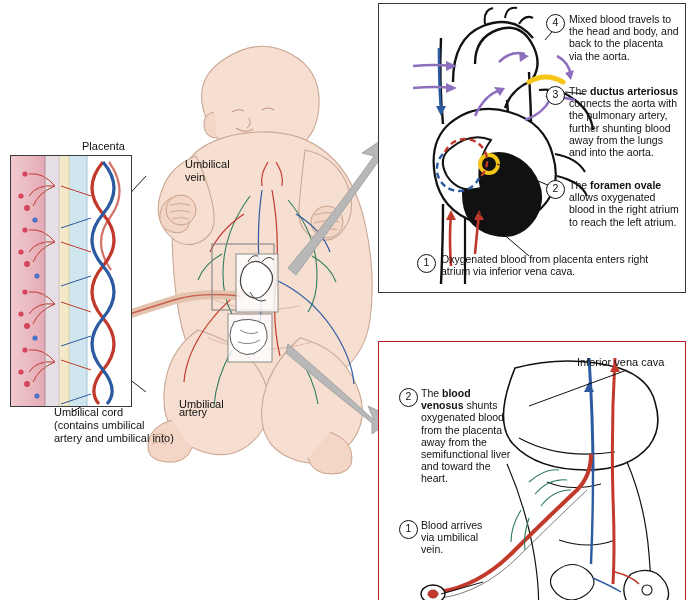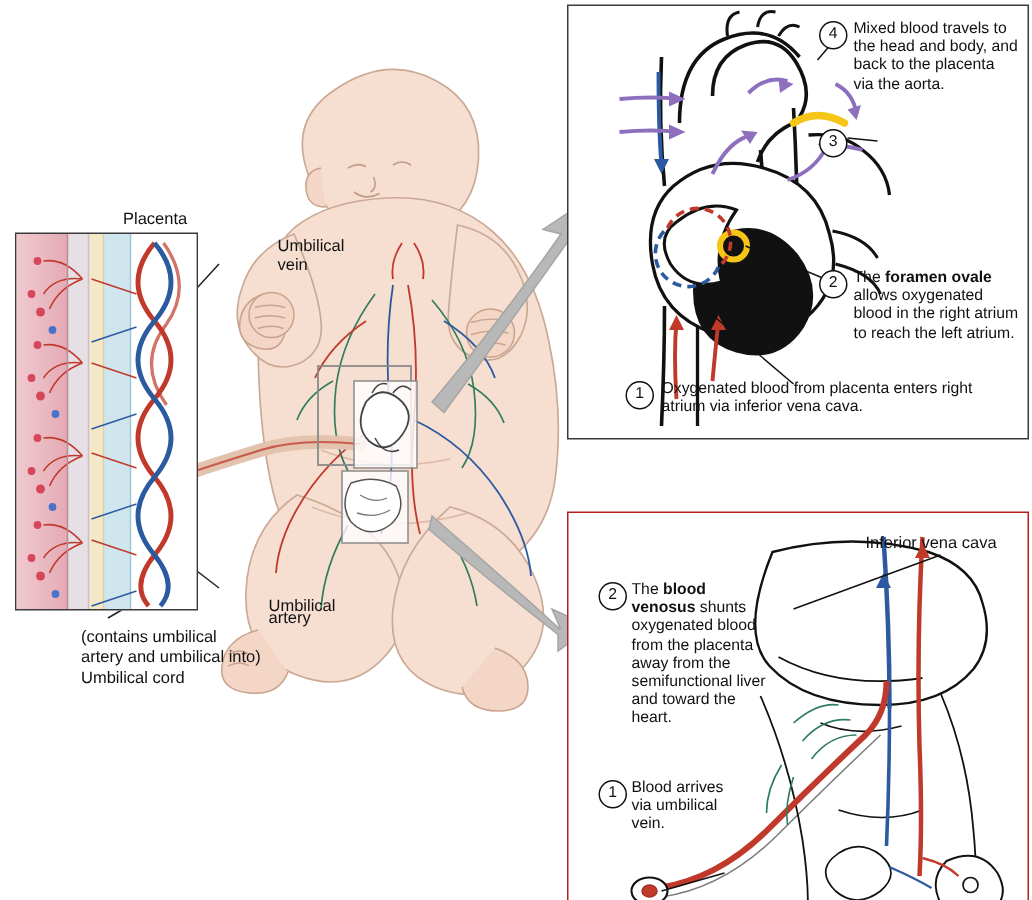--- a/index.html
+++ b/index.html
@@ -168,21 +168,21 @@
         <path d="M80 62 q-18 6 -30 10 M80 120 q-18 6 -30 10 M80 180 q-18 6 -30 10 M80 238 q-18 6 -30 10"></path>
       </g>
     </svg>
   </div>
 
   <div class="lbl" style="left:34px;top:140px;">Placenta</div>
   <div class="lbl" style="left:137px;top:158px;">Umbilical</div>
   <div class="lbl" style="left:137px;top:171px;">vein</div>
   <div class="lbl" style="left:131px;top:398px;">Umbilical</div>
   <div class="lbl" style="left:131px;top:406px;">artery</div>
-  <div class="lbl" style="left:6px;top:406px;margin-top:40px;">Umbilical cord</div>
+  <div class="lbl" style="left:6px;top:406px;">Umbilical cord</div>
   <div class="lbl" style="left:6px;top:419px;">(contains umbilical</div>
   <div class="lbl" style="left:6px;top:432px;">artery and umbilical into)</div>
 
   <div id="heart-panel">
     <svg width="306" height="288" style="position:absolute;left:0;top:0;">
 
       <path d="M96 60 q0 -26 22 -34 q22 -8 34 12 q12 20 2 36" fill="#fff" stroke="#111" stroke-width="2.4"></path>
       <path d="M74 78 q0 -44 30 -56 q30 -12 50 12" fill="none" stroke="#111" stroke-width="2.4"></path>
 
       <path d="M106 20 q-2 -14 8 -16 M126 14 q2 -12 12 -10 M140 20 q6 -10 14 -6" fill="none" stroke="#111" stroke-width="2"></path>
@@ -242,20 +242,21 @@
       <path d="M166 36 L178 22" fill="none" stroke="#111" stroke-width="1"></path>
       <path d="M186 88 L206 90" fill="none" stroke="#111" stroke-width="1"></path>
       <path d="M118 160 L176 184" fill="none" stroke="#111" stroke-width="1"></path>
       <path d="M96 206 L150 252" fill="none" stroke="#111" stroke-width="1"></path>
     </svg>
 
     <div class="num" style="left:167px;top:10px;">4</div>
     <div class="callout" style="left:190px;top:9px;width:110px;">Mixed blood travels to the head and body, and back to the placenta via the aorta.</div>
 
     <div class="num" style="left:167px;top:82px;">3</div>
+    <div class="callout" style="left:190px;top:81px;width:112px;"><span>The </span><b>ductus arteriosus</b><span> connects the aorta with the pulmonary artery, further shunting blood away from the lungs and into the aorta.</span></div>
 
     <div class="num" style="left:167px;top:176px;">2</div>
     <div class="callout" style="left:190px;top:175px;width:112px;"><span>The </span><b>foramen ovale</b><span> allows oxygenated blood in the right atrium to reach the left atrium.</span></div>
 
     <div class="num" style="left:38px;top:250px;">1</div>
     <div class="callout" style="left:62px;top:249px;width:232px;">Oxygenated blood from placenta enters right atrium via inferior vena cava.</div>
   </div>
 
   <div id="liver-panel">
     <svg width="306" height="290" style="position:absolute;left:0;top:0;">

